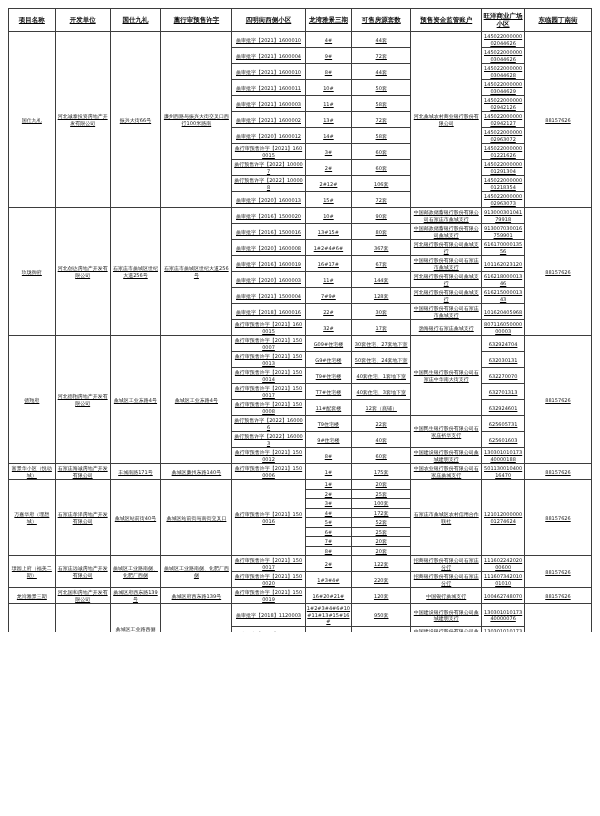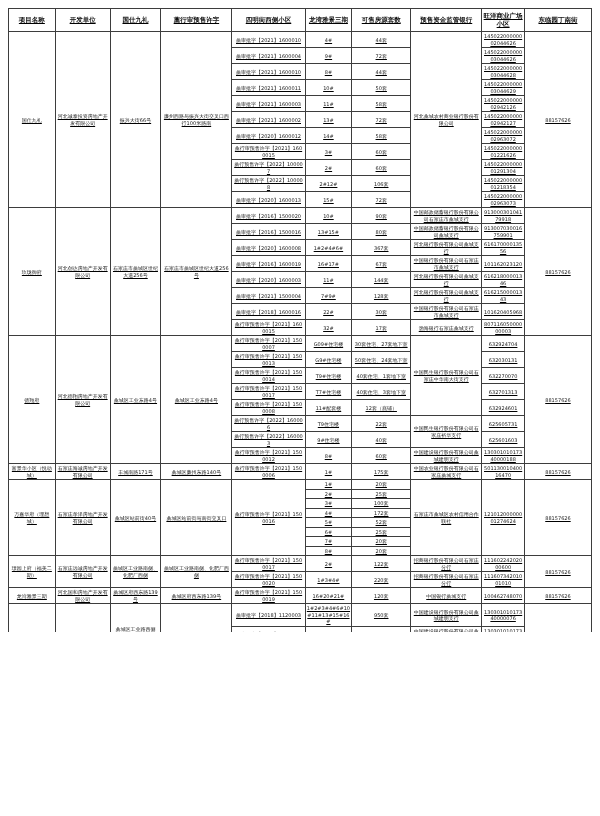--- a/index.html
+++ b/index.html
@@ -69,21 +69,21 @@
       </colgroup>
     <thead>
       <tr>
           <th>项目名称</th>
           <th>开发单位</th>
           <th>国仕九礼</th>
           <th>藁行审预售许字</th>
           <th>四明街西侧小区</th>
           <th>龙湾雅景三期</th>
           <th>可售房源套数</th>
-          <th>预售资金监管银行</th>
+          <th>预售资金监管账户</th>
           <th>旺洋商业广场小区</th>
           <th>东临园丁南街</th>
         </tr>
     </thead>
     <tbody>
         <tr>
           <td rowspan="11" class="c-name">国仕九礼</td>
           <td rowspan="11" class="c-dev">河北诚泰投资房地产开发有限公司</td>
           <td rowspan="11" class="c-loc">振兴大街66号</td>
           <td rowspan="11" class="c-sales">廉州西路与振兴大街交叉口西行100米路南</td>

